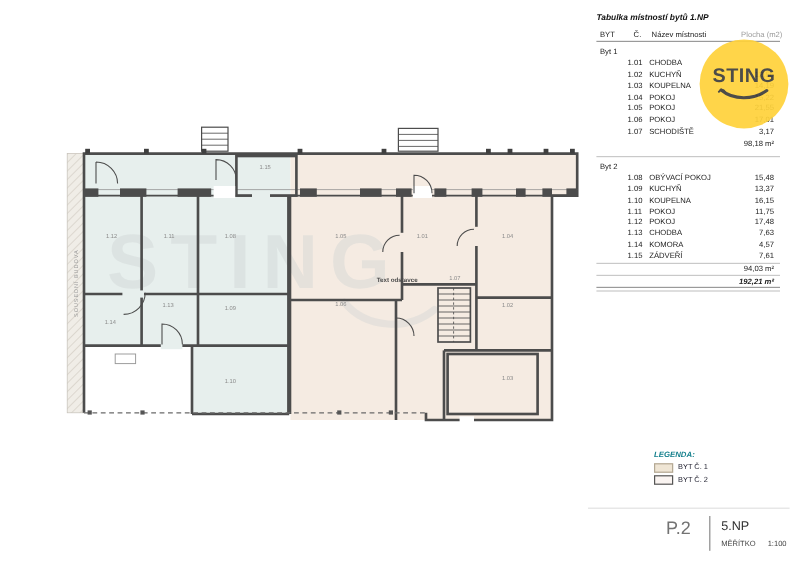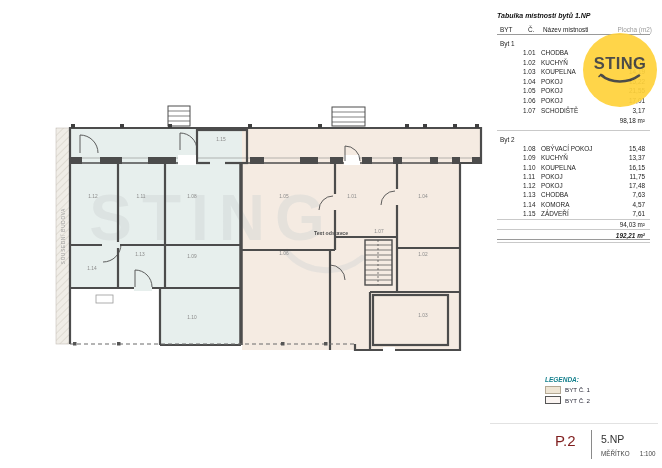--- a/index.html
+++ b/index.html
@@ -41,21 +41,21 @@
   
   #legend{position:absolute;left:545px;top:376px;z-index:2;}
   .legend-title{font-size:6.5px;font-weight:bold;font-style:italic;color:#15808d;}
   .legend-item{display:flex;align-items:center;margin-top:2.5px;}
   .legend-swatch{width:16px;height:8px;margin-right:4px;box-sizing:border-box;}
   .sw-1{background:#efe5d4;border:1px solid #b3a894;}
   .sw-2{background:#faf4f1;border:1px solid #555;}
   .legend-label{font-size:6.2px;color:#2a2a38;}
   
   .tb-line{position:absolute;left:490px;top:423px;width:168px;height:1px;background:#e2e2e2;}
-  .tb-sheet{position:absolute;left:555px;top:432px;font-size:15px;color:#7f1d1d;}
+  .tb-sheet{position:absolute;left:555px;top:432px;font-size:15px;color:#737373;}
   .tb-vline{position:absolute;left:591px;top:430px;width:1px;height:29px;background:#8a8a8a;}
   .tb-floor{position:absolute;left:601px;top:433px;font-size:10.5px;color:#333;}
   .tb-scale{position:absolute;left:601px;top:450px;font-size:6.3px;color:#444;}
   .tb-scale .gap{display:inline-block;width:10px;}
 </style>
 </head>
 <body>
 
 <svg id="plan-svg" width="662" height="468" viewBox="0 0 662 468">
   <defs>

